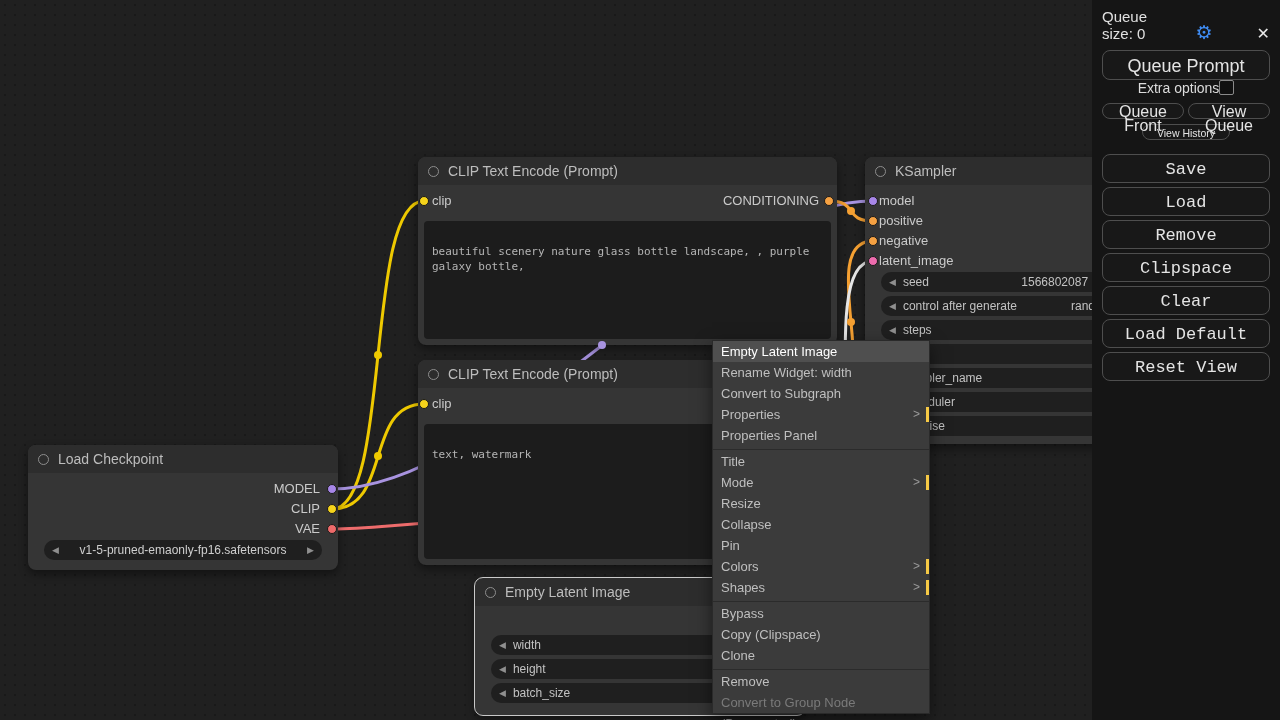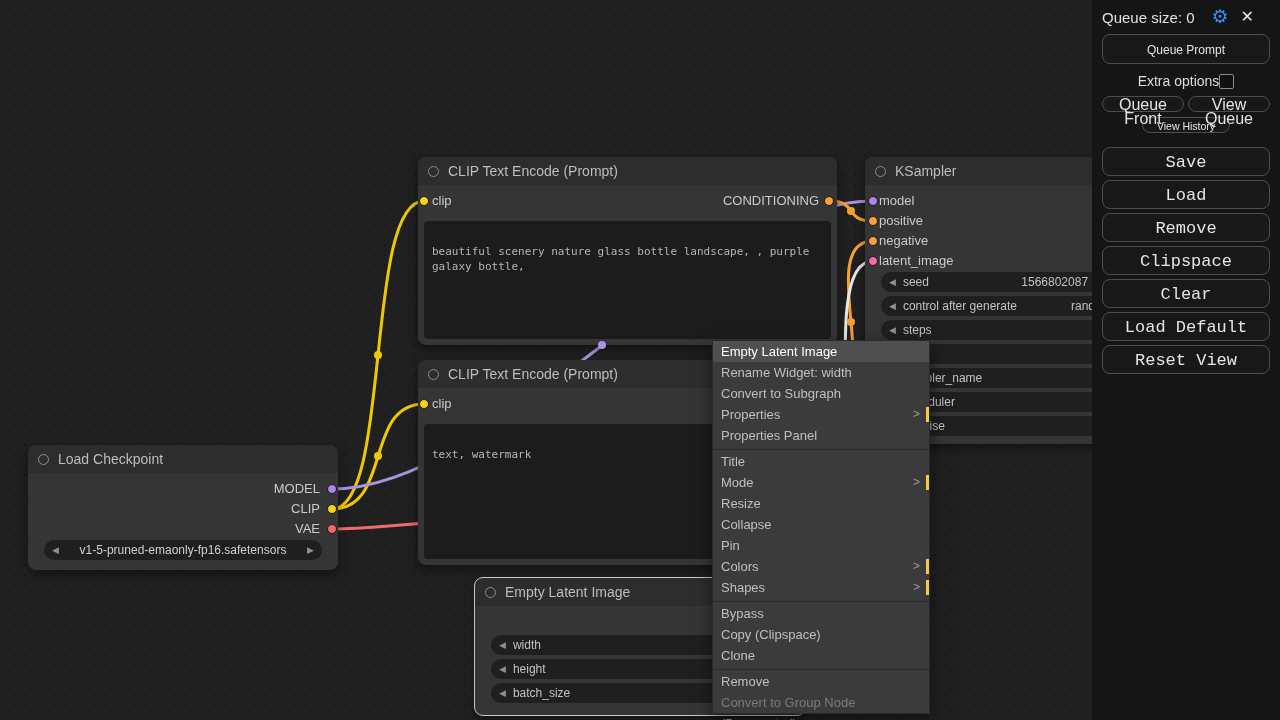--- a/index.html
+++ b/index.html
@@ -40,30 +40,30 @@
   .menu-item{position:relative;height:21px;line-height:21px;padding-left:8px;cursor:default;}
   .menu-item.menu-title{background:#4f4f4f;color:#ffffff;}
   .menu-item.disabled{color:#7a7a7a;}
   .sub-arrow{position:absolute;right:9px;top:0;color:#9a9a9a;font-size:12px;}
   .sub-bar{position:absolute;right:0;top:3px;width:3px;height:15px;background:#f6c945;}
   .menu-sep{height:3px;border-bottom:1px solid #2b2b2b;margin-bottom:1px;}
 
   
   #sidebar{position:absolute;left:1092px;top:0;width:188px;height:720px;background:#151515;
     z-index:20;box-sizing:border-box;}
-  #sidebar-top{display:flex;align-items:center;padding:8px 26px 2px 10px;}
+  #sidebar-top{display:flex;align-items:flex-end;padding:8px 10px 2px 10px;gap:32px;}
   #queue-size{flex:1;color:#e0e0e0;font-size:15px;}
   #settings-gear{color:#3f8cf3;font-size:19px;line-height:18px;margin-right:12px;cursor:pointer;}
   #close-x{color:#e8e8e8;font-size:16px;line-height:16px;cursor:pointer;}
   .side-btn{display:block;background:#181818;border:1px solid #4e4e4e;color:#e4e4e4;
     border-radius:8px;text-align:center;cursor:pointer;box-sizing:border-box;
     font-family:"Liberation Sans","DejaVu Sans",sans-serif;}
-  #queue-prompt{margin:6px 10px 0 10px;width:168px;height:30px;font-size:12px;line-height:28px;}
-  #extra-options-row{display:flex;align-items:flex-end;justify-content:center;
-    margin-top:9px;color:#dcdcdc;font-size:14px;}
+  #queue-prompt{margin:6px 10px 0 10px;width:168px;height:30px;font-size:18px;line-height:28px;}
+  #extra-options-row{display:flex;align-items:flex-start;justify-content:center;
+    color:#dcdcdc;font-size:14px;}
   #extra-options-checkbox{width:13px;height:13px;background:#101010;border:1px solid #8a8a8a;
     border-radius:2px;display:inline-block;cursor:pointer;}
   #small-btn-row{display:flex;gap:4px;margin:7px 10px 0 10px;}
   .small-btn{flex:1;height:16px;font-size:16px;line-height:14px;border-radius:8px;}
   #view-history{display:block;margin:5px auto 0 auto;width:88px;height:16px;font-size:10.5px;
     line-height:14px;border-radius:8px;}
   #action-stack{margin-top:14px;}
   .action-btn{margin:4px 10px;width:168px;height:29px;font-size:17px;line-height:27px;font-family:Liberation Mono, monospace;}
 </style>
 </head>

